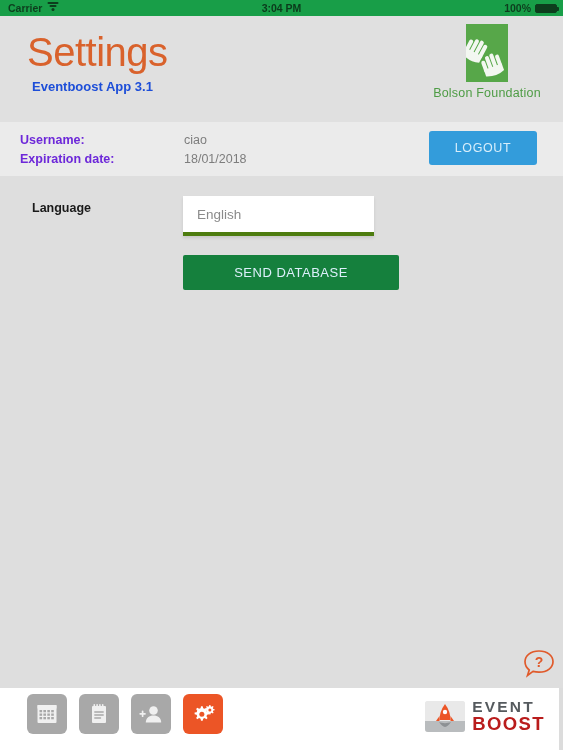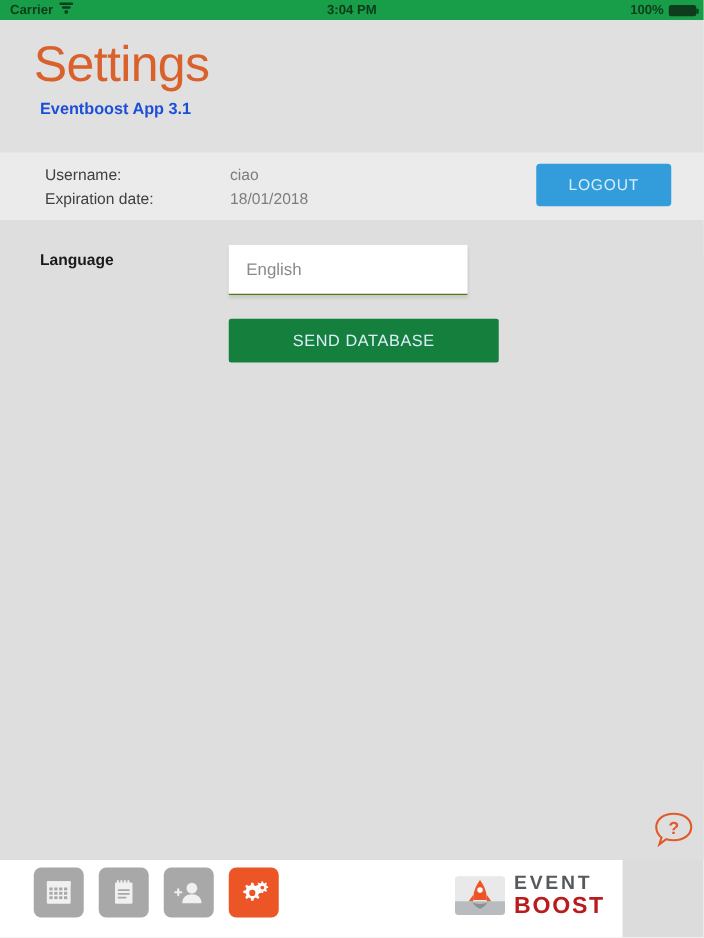--- a/index.html
+++ b/index.html
@@ -54,21 +54,21 @@
   }
   .brand-mark { width: 42px; height: 58px; background: #57a749; margin: 0 auto; position: relative; }
   .brand-name { margin-top: 4px; font-size: 12.5px; color: #4e9c45; font-weight: 500; letter-spacing: .2px; }
   .hand { position: absolute; fill: #f3f7f1; }
 
   
   .account {
     position: absolute; top: 122px; left: 0; width: 563px; height: 54px;
     background: #ebebeb;
   }
-  .acct-label { position: absolute; left: 36px; font-size: 12.5px; font-weight: normal; color: #404040; }
+  .acct-label { position: absolute; left: 20px; font-size: 12.5px; font-weight: bold; color: #6d28d9; }
   .acct-value { position: absolute; left: 184px; font-size: 12.5px; color: #7d7d7d; }
   .row1 { top: 11px; }
   .row2 { top: 30px; }
   .logout-btn {
     position: absolute; right: 26px; top: 131px;
     width: 108px; height: 34px; background: #339cdb;
     border: none; border-radius: 3px;
     color: #d7eefb; font-size: 12.5px; letter-spacing: .6px;
     font-family: "Liberation Sans", sans-serif; cursor: pointer;
   }
@@ -76,21 +76,21 @@
   
   .body-area {
     position: absolute; top: 176px; left: 0; width: 563px; height: 512px;
     background: #dedede;
   }
   .lang-label { position: absolute; left: 32px; top: 25px; font-size: 12.5px; font-weight: bold; color: #1a1a1a; }
   .lang-input {
     position: absolute; left: 183px; top: 20px;
     width: 191px; height: 40px;
     background: #ffffff; border: none;
-    border-bottom: 1px solid #4d7c0f;
+    border-bottom: 4px solid #4d7c0f;
     box-shadow: 0 2px 3px rgba(0,0,0,0.10);
     font-size: 13.5px; color: #8a8a8a; padding: 0 14px;
     font-family: "Liberation Sans", sans-serif;
   }
   .lang-input::placeholder { color: #8a8a8a; opacity: 1; }
   .send-btn {
     position: absolute; left: 183px; top: 79px;
     width: 216px; height: 35px; background: #15803d;
     border: none; border-radius: 2px;
     color: #ddeffb; font-size: 13px; letter-spacing: .5px;
@@ -98,21 +98,21 @@
   }
 
   
   .help-btn {
     position: absolute; right: 7px; top: 648px;
     width: 34px; height: 33px; cursor: pointer;
   }
 
   
   .toolbar {
-    position: absolute; top: 688px; left: 0; width: 498px; height: 62px;
+    position: absolute; top: 688px; left: 0; width: 559px; height: 62px;
     background: #ffffff;
   }
   .tb-icon {
     position: absolute; top: 6px; width: 40px; height: 40px;
     border-radius: 6px; background: #a8a8a8; cursor: pointer;
     display: flex; align-items: center; justify-content: center;
   }
   .tb-icon.active { background: #ec5526; }
   .tb1 { left: 27px; } .tb2 { left: 79px; } .tb3 { left: 131px; } .tb4 { left: 183px; }
 
@@ -142,20 +142,41 @@
     <div class="sb-center">3:04 PM</div>
     <div class="sb-right">
       <span>100%</span>
       <span class="battery"></span>
     </div>
   </div>
 
   <div class="header">
     <div class="title">Settings</div>
     <div class="appver">Eventboost App 3.1</div>
+    <div class="brand-logo">
+      <div class="brand-mark">
+        <svg width="42" height="58" viewBox="0 0 42 58">
+          <g class="hand" transform="translate(9,6) rotate(28)">
+            <rect x="0" y="10" width="4" height="13" rx="2"></rect>
+            <rect x="5" y="7" width="4" height="16" rx="2"></rect>
+            <rect x="10" y="6" width="4" height="17" rx="2"></rect>
+            <rect x="15" y="8" width="4" height="15" rx="2"></rect>
+            <path d="M0 20 L19 20 L19 27 Q10 31 0 27 Z"></path>
+          </g>
+          <g class="hand" transform="translate(12,30) rotate(-20)">
+            <rect x="0" y="8" width="4" height="12" rx="2"></rect>
+            <rect x="5" y="5" width="4" height="15" rx="2"></rect>
+            <rect x="10" y="4" width="4" height="16" rx="2"></rect>
+            <rect x="15" y="7" width="4" height="13" rx="2"></rect>
+            <path d="M0 17 L19 17 L19 24 Q10 28 0 24 Z"></path>
+          </g>
+        </svg>
+      </div>
+      <div class="brand-name">Bolson Foundation</div>
+    </div>
   </div>
 
   <div class="account">
     <span class="acct-label row1">Username:</span>
     <span class="acct-value row1">ciao</span>
     <span class="acct-label row2">Expiration date:</span>
     <span class="acct-value row2">18/01/2018</span>
   </div>
   <button class="logout-btn">LOGOUT</button>
 

